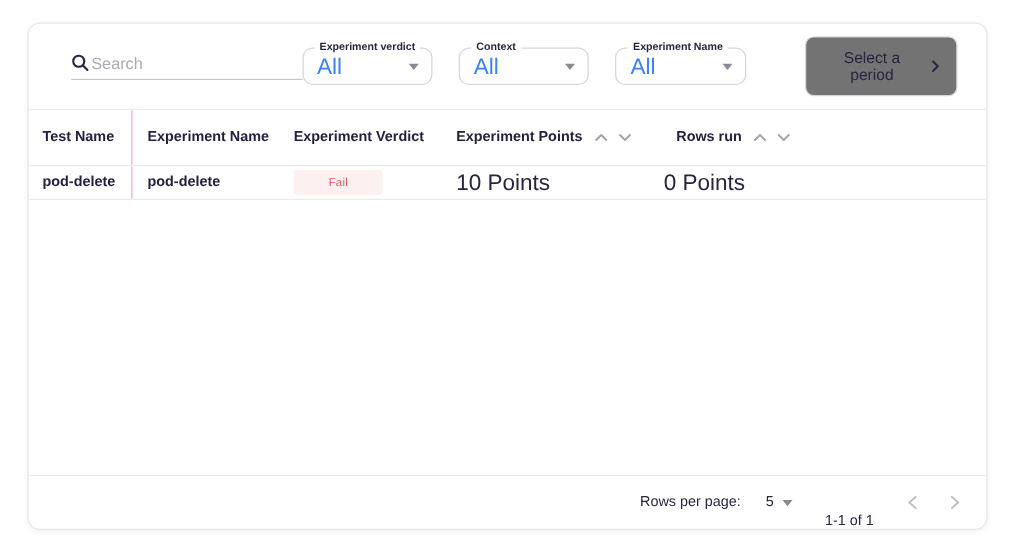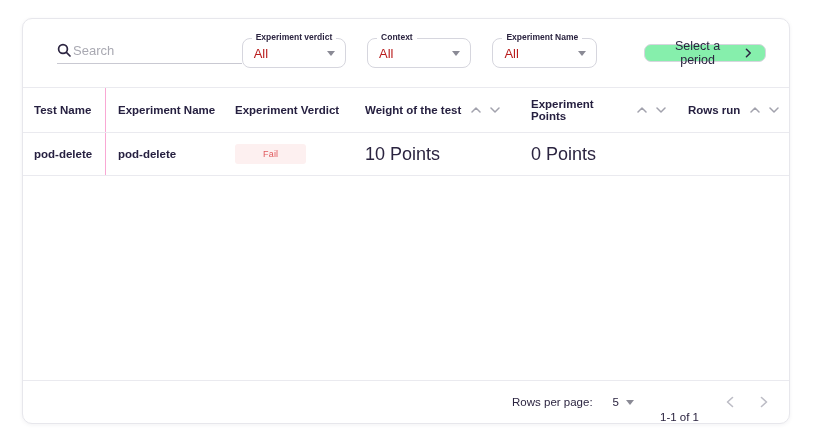--- a/index.html
+++ b/index.html
@@ -70,53 +70,53 @@
     position: absolute;
     top: -7px; left: 9px;
     background: #fff;
     padding: 0 4px;
     font-size: 8.5px;
     font-weight: bold;
     color: #2b2440;
     white-space: nowrap;
     line-height: 11px;
   }
-  .select-box .value { font-size: 13px; color: #b91c1c; }
+  .select-box .value { font-size: 18px; color: #3b82f6; }
   .select-box .caret {
     margin-left: auto;
     width: 0; height: 0;
     border-left: 4px solid transparent;
     border-right: 4px solid transparent;
     border-top: 5px solid #8a8a95;
   }
   .period-btn {
     margin-left: 26px;
-    height: 18px;
+    height: 48px;
     padding: 0 13px;
     border: 1px solid #d6d6de;
     border-radius: 7px;
-    background: #86efac;
+    background: #737373;
     display: flex;
     align-items: center;
     gap: 8px;
     font-size: 12.5px;
     color: #2b2440;
     cursor: pointer;
     font-family: "Liberation Sans", sans-serif;
   }
 
   
   .tablewrap { flex: 1 1 auto; display: flex; flex-direction: column; }
   .trow {
     display: grid;
     grid-template-columns: 83px 117px 130px 166px 147px 1fr;
     border-top: 1px solid #eaeaef;
   }
   .thead { height: 45px; }
-  .tbody-row { height: 44px; border-top: 1px solid #eaeaef; border-bottom: 1px solid #eaeaef; }
+  .tbody-row { height: 28px; border-top: 1px solid #eaeaef; border-bottom: 1px solid #eaeaef; }
   .cell {
     display: flex;
     align-items: center;
     padding-left: 12px;
     font-size: 11.5px;
     overflow: hidden;
   }
   .cell.first { padding-left: 11px; border-right: 1px solid #f9a8d4; }
   .cell.last { padding-left: 22px; }
   .thead .cell { font-weight: bold; color: #262040; }
@@ -212,31 +212,20 @@
   <div class="tablewrap">
     <div class="trow thead">
       <div class="cell first">
         <span>Test Name</span>
       </div>
       <div class="cell">
         <span>Experiment Name</span>
       </div>
       <div class="cell">
         <span>Experiment Verdict</span>
-      </div>
-      <div class="cell">
-        <span>Weight of the test</span>
-        <span class="sorters">
-          <svg width="10" height="6" viewBox="0 0 10 6">
-              <polyline points="1,5 5,1 9,5" fill="none" stroke="#a2a2ad" stroke-width="1.5" stroke-linecap="round" stroke-linejoin="round"></polyline>
-            </svg>
-          <svg width="10" height="6" viewBox="0 0 10 6">
-              <polyline points="1,1 5,5 9,1" fill="none" stroke="#a2a2ad" stroke-width="1.5" stroke-linecap="round" stroke-linejoin="round"></polyline>
-            </svg>
-        </span>
       </div>
       <div class="cell">
         <span>Experiment Points</span>
         <span class="sorters">
           <svg width="10" height="6" viewBox="0 0 10 6">
               <polyline points="1,5 5,1 9,5" fill="none" stroke="#a2a2ad" stroke-width="1.5" stroke-linecap="round" stroke-linejoin="round"></polyline>
             </svg>
           <svg width="10" height="6" viewBox="0 0 10 6">
               <polyline points="1,1 5,5 9,1" fill="none" stroke="#a2a2ad" stroke-width="1.5" stroke-linecap="round" stroke-linejoin="round"></polyline>
             </svg>

